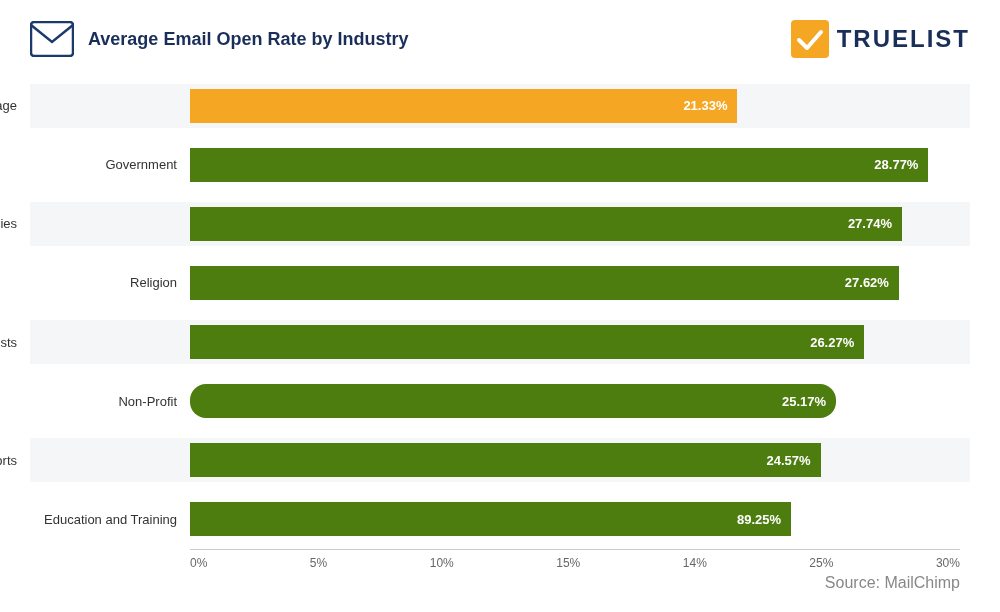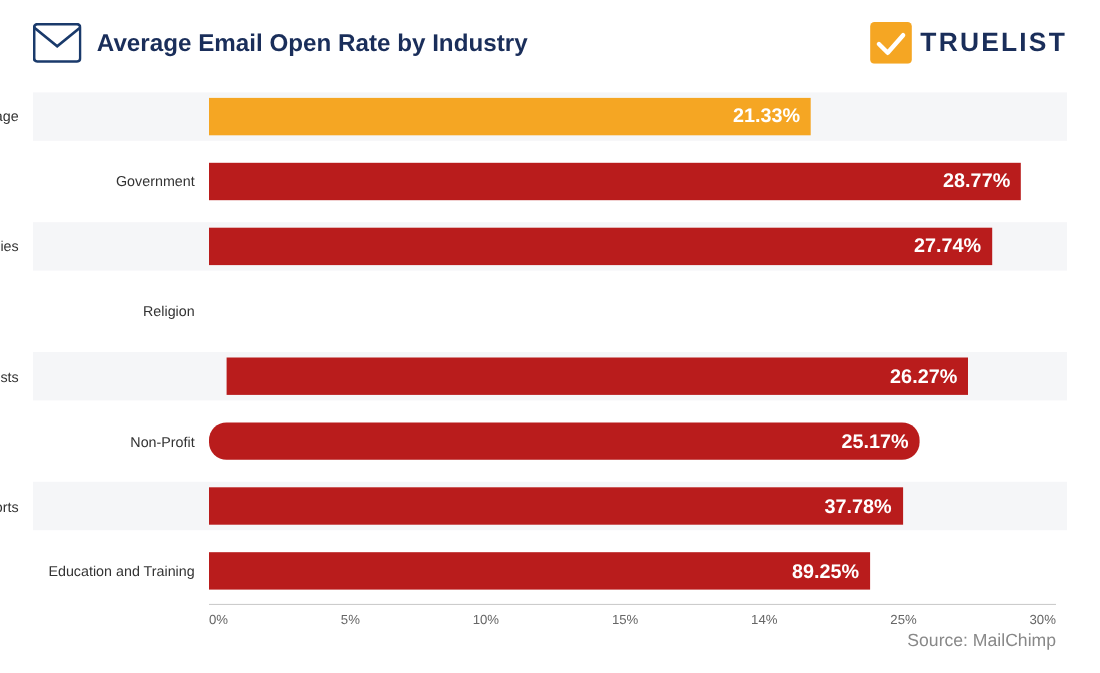--- a/index.html
+++ b/index.html
@@ -26,21 +26,21 @@
     .header-left {
       display: flex;
       align-items: center;
       gap: 14px;
     }
     .email-icon {
       width: 44px;
       height: 36px;
     }
     .title {
-      font-size: 22px;
+      font-size: 18px;
       font-weight: 700;
       color: #1a2e5a;
     }
     .logo {
       display: flex;
       align-items: center;
       gap: 8px;
     }
     .logo-badge {
       width: 38px;
@@ -101,25 +101,25 @@
       display: flex;
       align-items: center;
       justify-content: flex-end;
       padding-right: 10px;
       border-radius: 0;
     }
     .bar-fill.average {
       background: #f5a623;
     }
     .bar-fill.dark {
-      background: #b91c1c;
+      background: #4d7c0f;
     }
     .bar-value {
       color: #ffffff;
-      font-size: 18px;
+      font-size: 13px;
       font-weight: 700;
       white-space: nowrap;
     }
     .x-axis {
       display: flex;
       margin-left: 160px;
       margin-right: 10px;
       padding-top: 6px;
       border-top: 1.5px solid #ccc;
       justify-content: space-between;
@@ -181,42 +181,47 @@
         <div class="bar-row">
           <div class="bar-label">Hobbies</div>
           <div class="bar-track">
             <div class="bar-fill dark" style="width: 92.4667%;">
               <span class="bar-value">27.74%</span>
             </div>
           </div>
         </div>
         <div class="bar-row">
           <div class="bar-label">Religion</div>
+          <div class="bar-track">
+            <div class="bar-fill dark" style="width: 92.0667%;">
+              <span class="bar-value">27.62%</span>
+            </div>
+          </div>
         </div>
         <div class="bar-row">
           <div class="bar-label">Arts and Artists</div>
           <div class="bar-track">
-            <div class="bar-fill dark" style="width: 87.5667%; margin-left: 16px;">
+            <div class="bar-fill dark" style="width: 87.5667%;">
               <span class="bar-value">26.27%</span>
             </div>
           </div>
         </div>
         <div class="bar-row">
           <div class="bar-label">Non-Profit</div>
           <div class="bar-track">
             <div class="bar-fill dark" style="width: 83.9%; border-radius: 16px;">
               <span class="bar-value">25.17%</span>
             </div>
           </div>
         </div>
         <div class="bar-row">
           <div class="bar-label">Sports</div>
           <div class="bar-track">
             <div class="bar-fill dark" style="width: 81.9%;">
-              <span class="bar-value">37.78%</span>
+              <span class="bar-value">24.57%</span>
             </div>
           </div>
         </div>
         <div class="bar-row">
           <div class="bar-label">Education and Training</div>
           <div class="bar-track">
             <div class="bar-fill dark" style="width: 78.0667%;">
               <span class="bar-value">89.25%</span>
             </div>
           </div>

